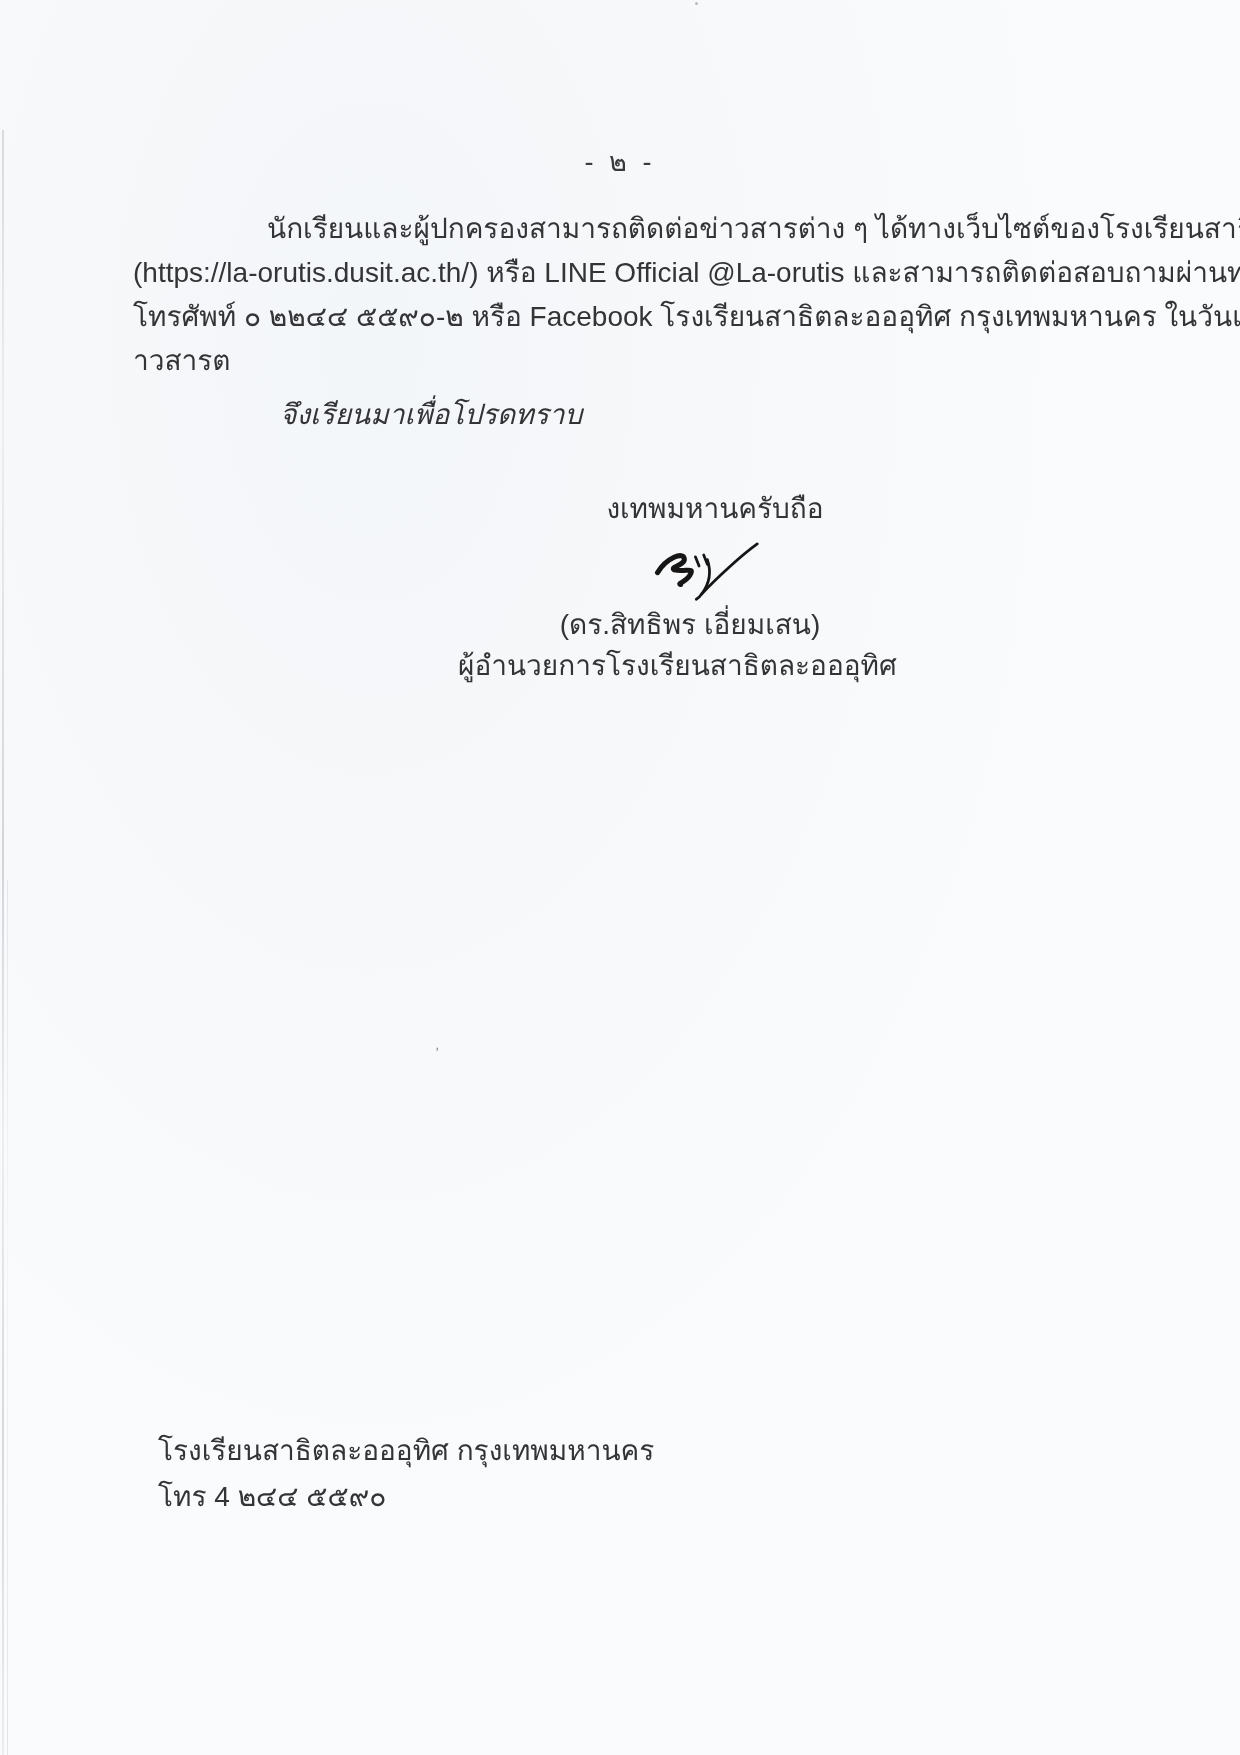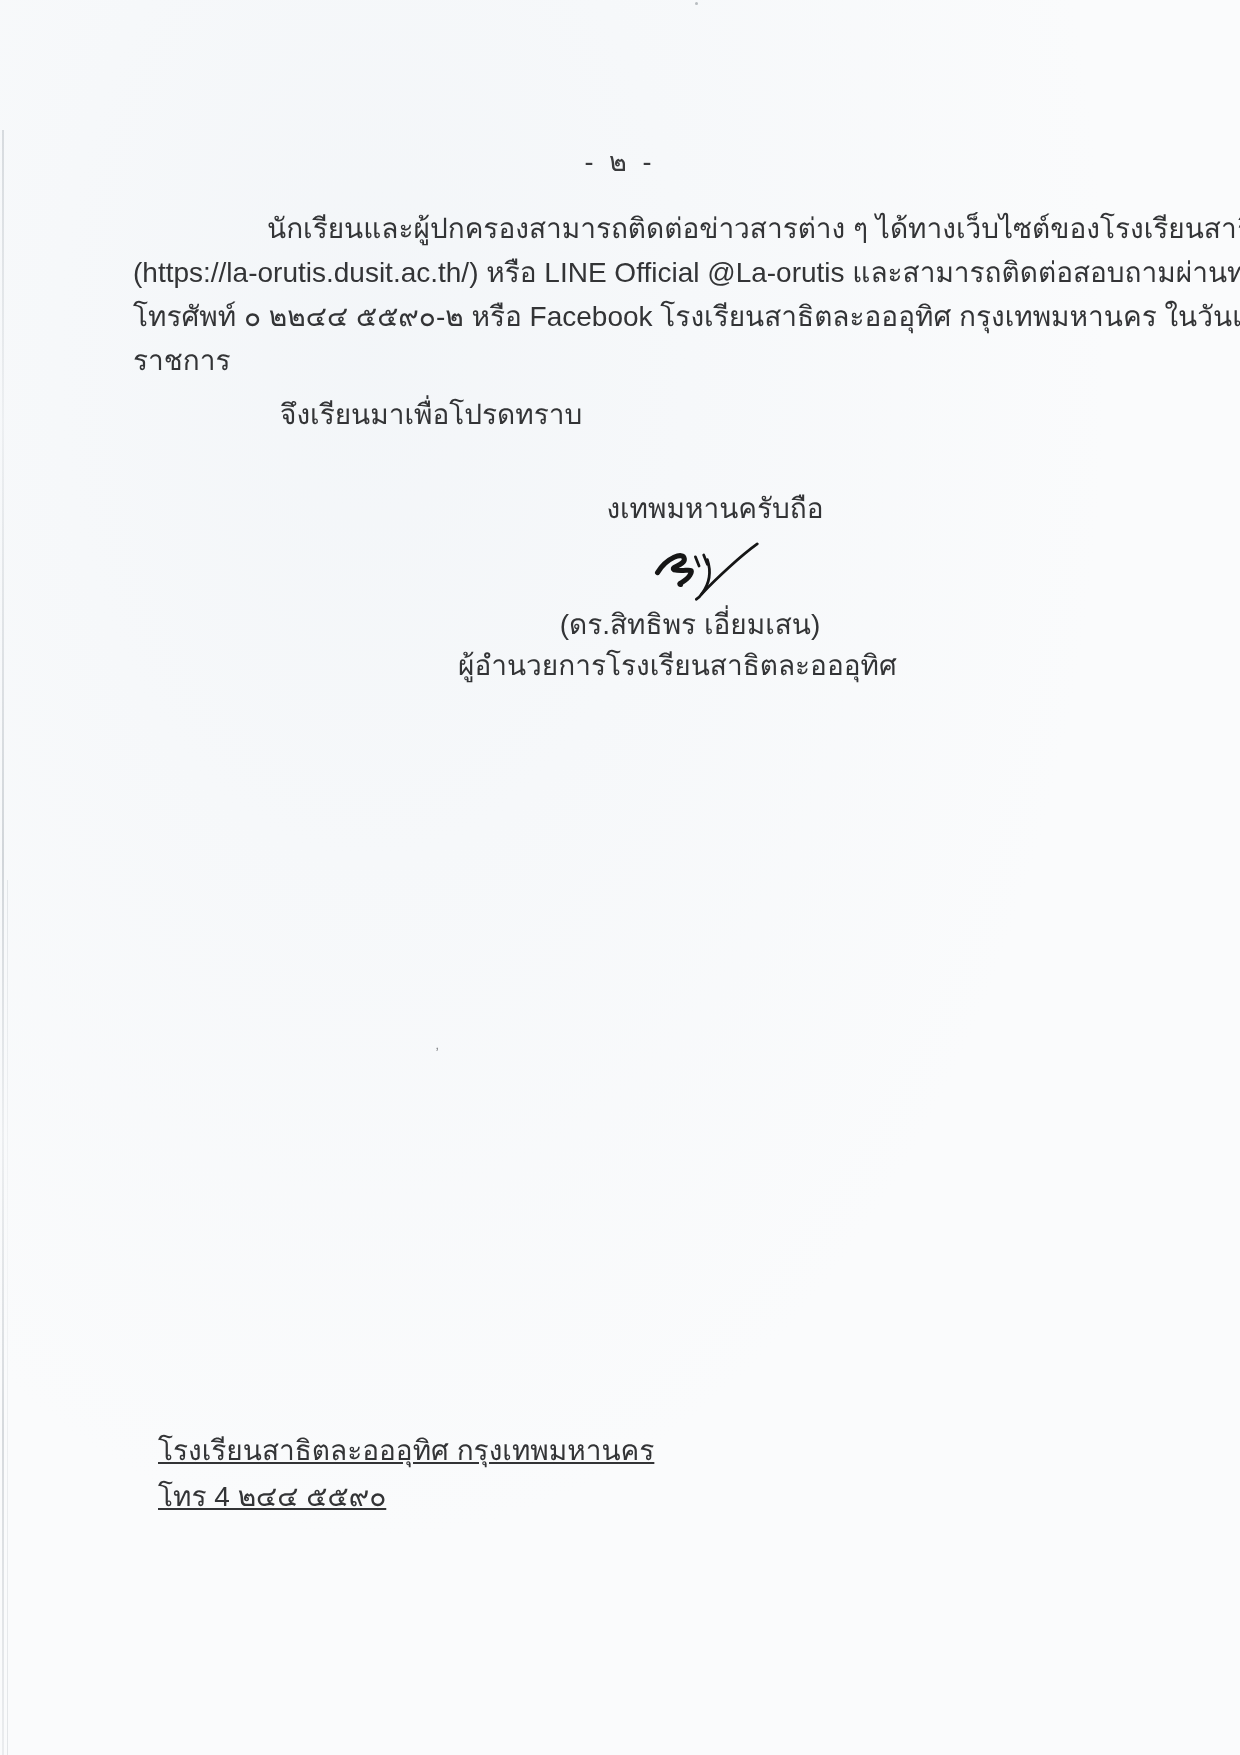--- a/index.html
+++ b/index.html
@@ -47,20 +47,21 @@
   .para1 .indent {
     padding-left: 134px;
   }
   .closing-line {
     position: absolute;
     top: 392px;
     left: 280px;
     font-size: 28px;
     color: #333436;
     white-space: nowrap;
+    font-style: italic;
   }
   .salutation {
     position: absolute;
     top: 486px;
     left: 500px;
     width: 430px;
     text-align: center;
     font-size: 28px;
     color: #333436;
     white-space: nowrap;
@@ -93,21 +94,21 @@
     white-space: nowrap;
   }
   .footer {
     position: absolute;
     top: 1428px;
     left: 158px;
     font-size: 28px;
     line-height: 46px;
     color: #333436;
   }
-  .footer div { white-space: nowrap; text-decoration: underline; }
+  .footer div { white-space: nowrap; }
 
   
   .scan-edge-1 {
     position: absolute;
     left: 2px;
     top: 130px;
     width: 2px;
     height: 1625px;
     background: linear-gradient(
       to bottom,
@@ -154,21 +155,21 @@
 <body>
 
 <div class="page">
 
   <div class="page-number">- ๒ -</div>
 
   <div class="para1">
     <div class="line indent">นักเรียนและผู้ปกครองสามารถติดต่อข่าวสารต่าง ๆ ได้ทางเว็บไซต์ของโรงเรียนสาธิตละอออุทิศ</div>
     <div class="line">(https://la-orutis.dusit.ac.th/) หรือ LINE Official @La-orutis และสามารถติดต่อสอบถามผ่านทาง</div>
     <div class="line">โทรศัพท์ ๐ ๒๒๔๔ ๕๕๙๐-๒ หรือ Facebook โรงเรียนสาธิตละอออุทิศ กรุงเทพมหานคร ในวันและเวลา</div>
-    <div class="line">ราชการ</div>
+    <div class="line">าวสารต</div>
   </div>
 
   <div class="closing-line">จึงเรียนมาเพื่อโปรดทราบ</div>
 
   <div class="salutation">งเทพมหานครับถือ</div>
 
   <svg class="signature-svg" viewBox="0 0 130 65" fill="none" xmlns="http://www.w3.org/2000/svg">
     <path d="M6 32 C16 16 34 9 35 17 C36 24 19 26 24 29 C36 32 47 25 41 35 C37 42 27 44 31 45" stroke="#161616" stroke-width="5.5" stroke-linecap="round" stroke-linejoin="round"></path>
     <path d="M47 15 l4 10" stroke="#161616" stroke-width="3" stroke-linecap="round"></path>
     <path d="M56 13 l4 10" stroke="#161616" stroke-width="3" stroke-linecap="round"></path>

